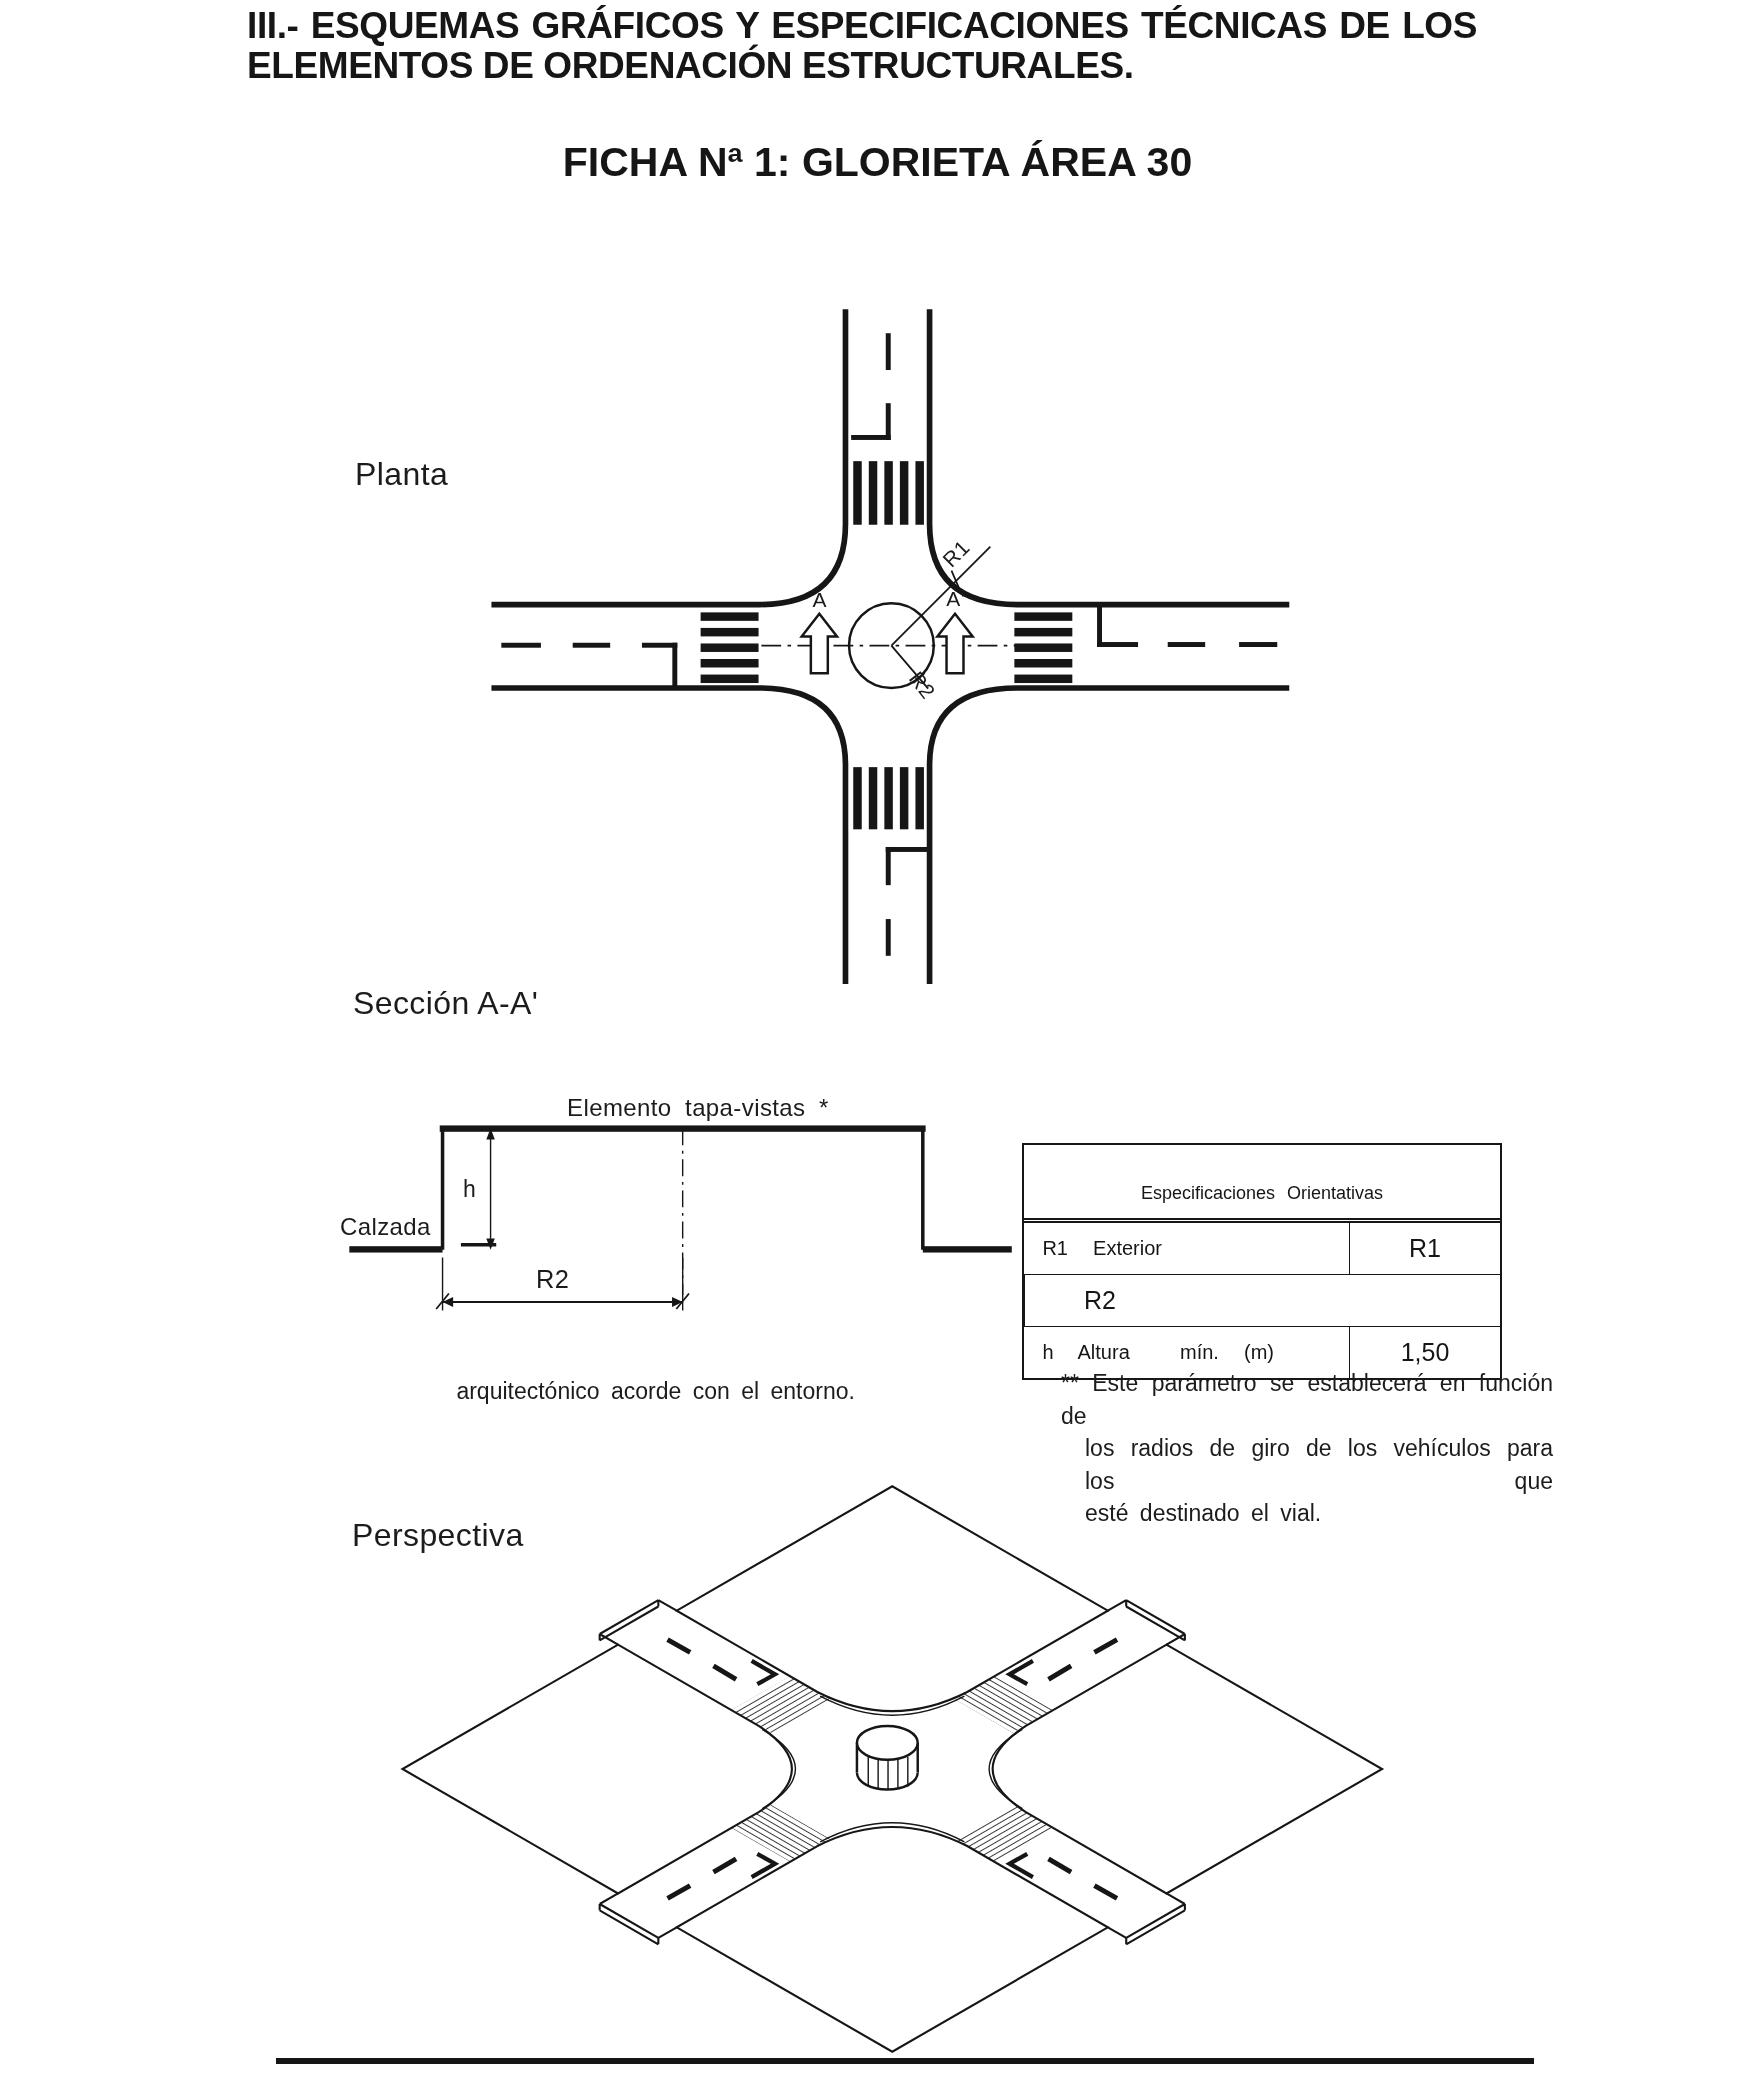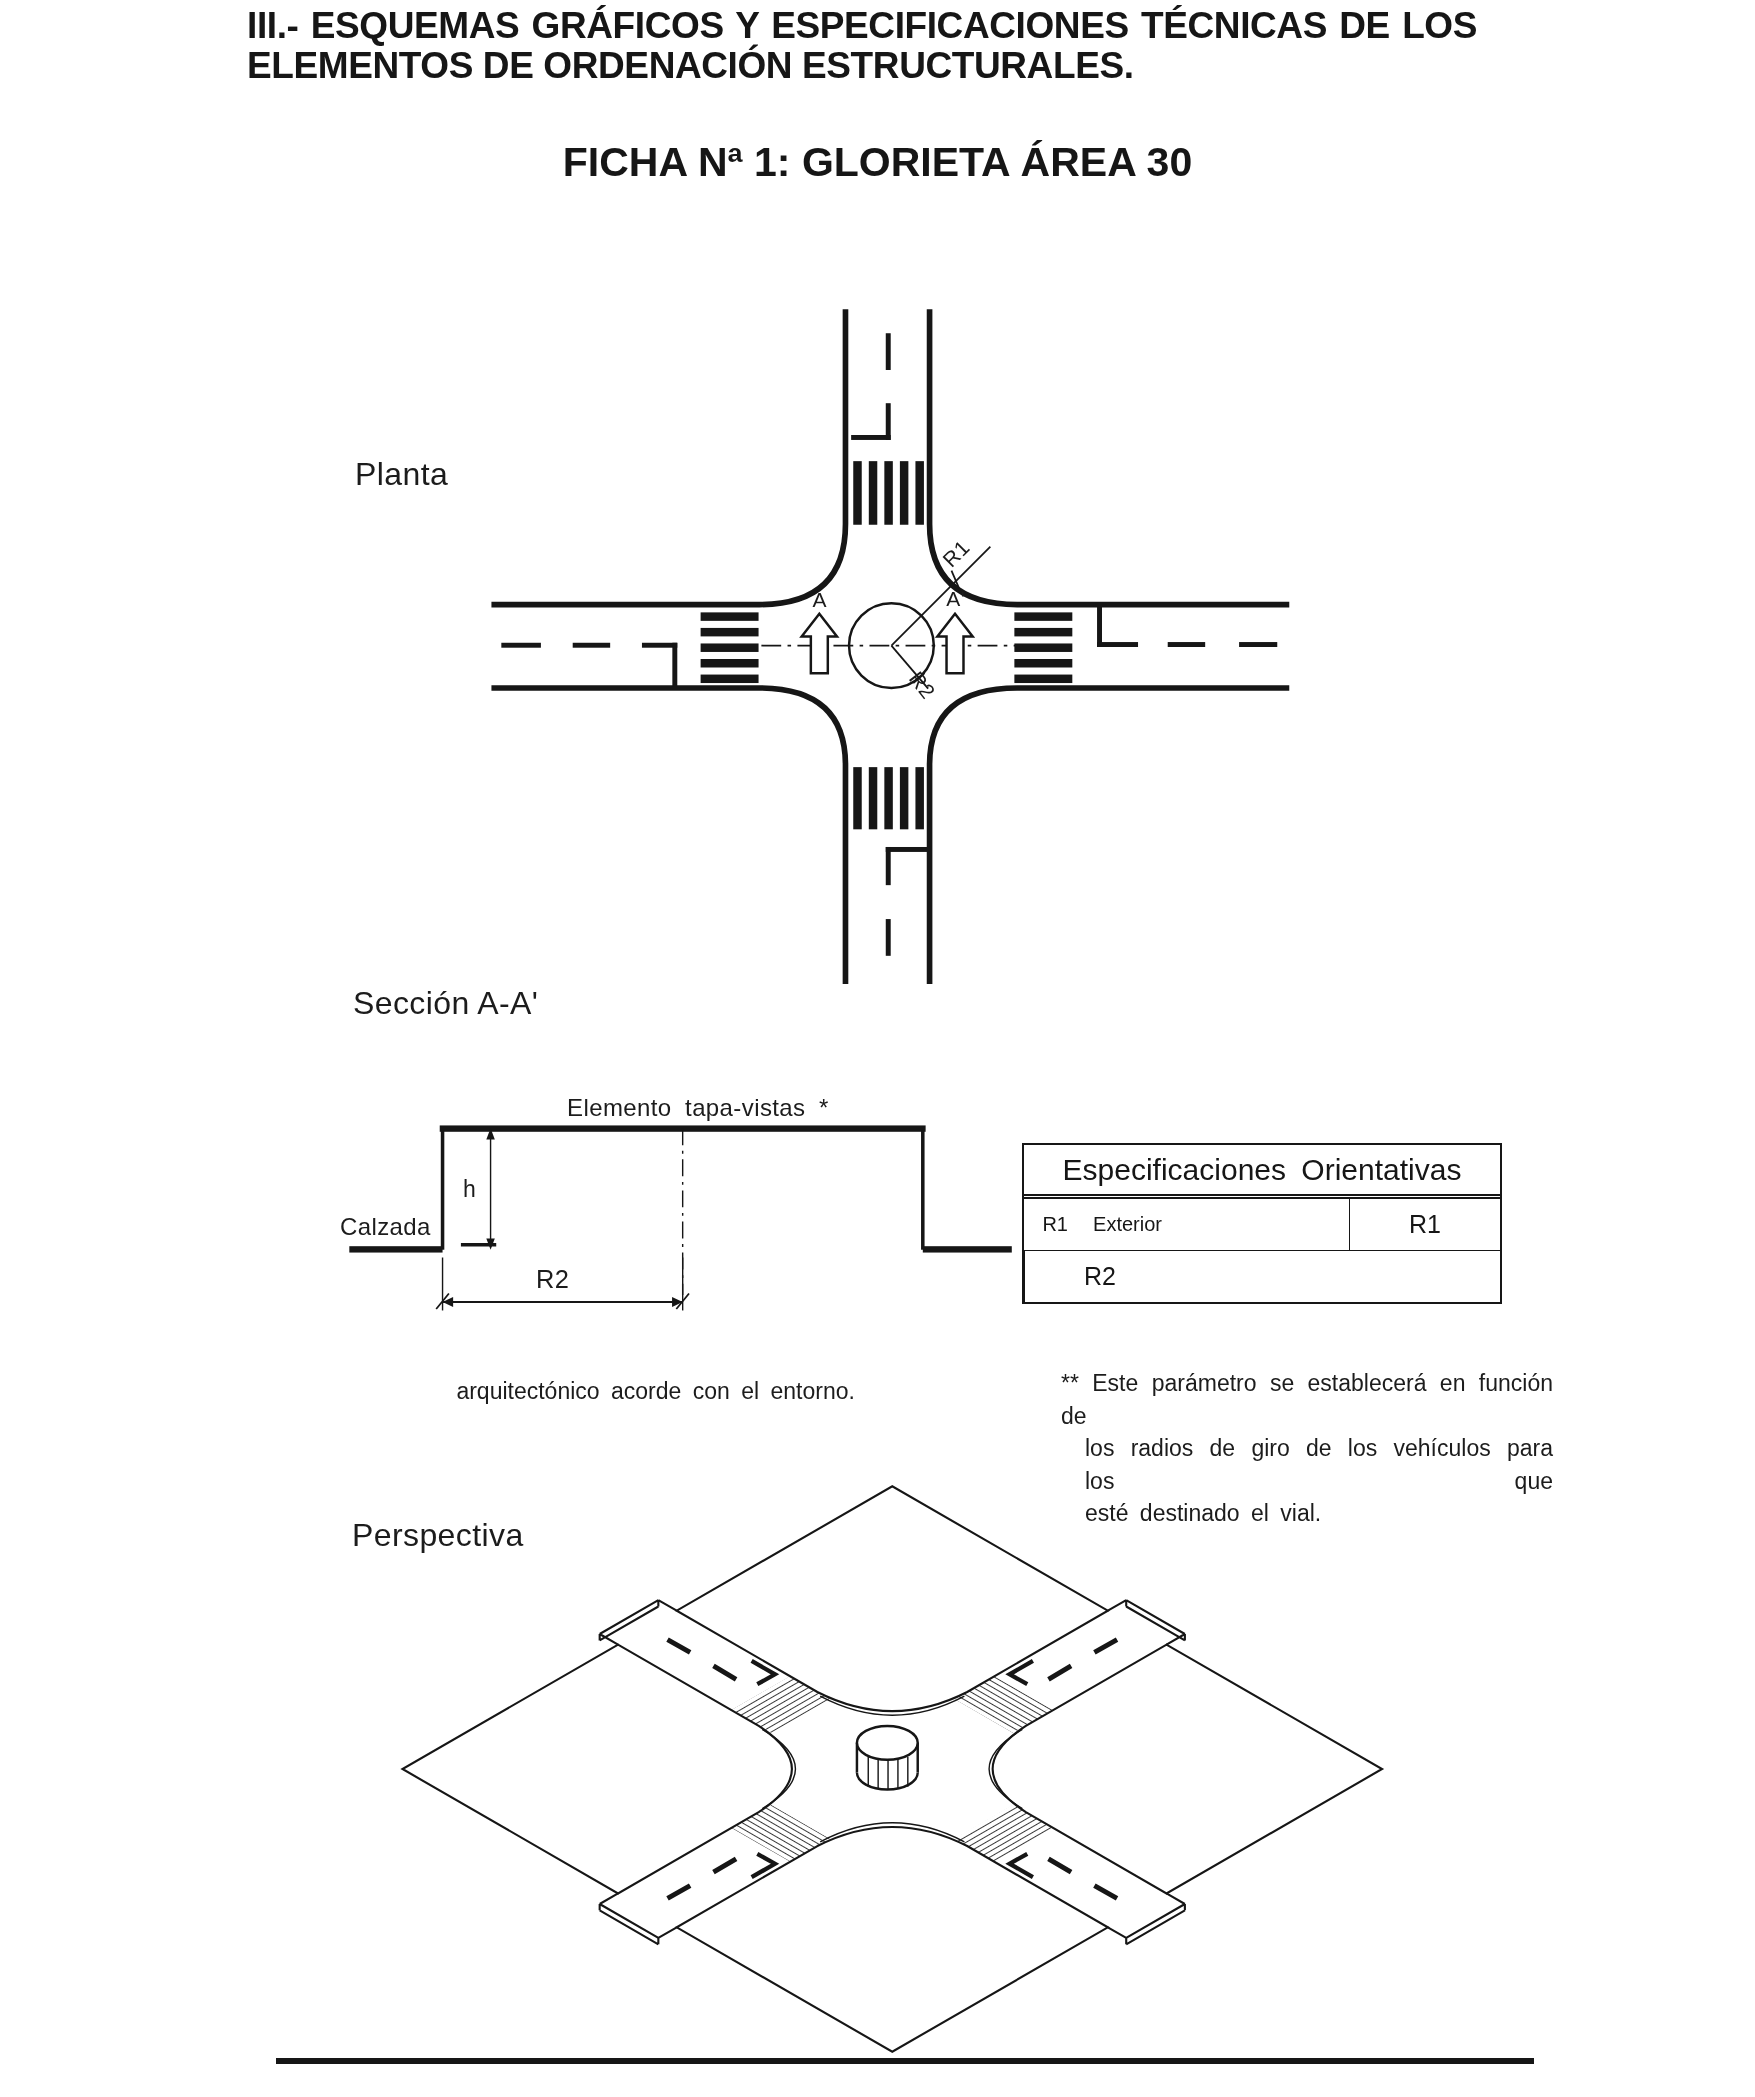--- a/index.html
+++ b/index.html
@@ -19,21 +19,21 @@
   .lbl-elemento{left:567px;top:1094px;font-size:24px;word-spacing:6.4px;white-space:nowrap;}
   .lbl-calzada{left:340px;top:1213px;font-size:24px;}
   .lbl-h{left:463px;top:1176px;font-size:23px;}
   .lbl-r2dim{left:536px;top:1265px;font-size:25.4px;}
   .lbl-A{left:807px;top:588px;width:25.4px;text-align:center;font-size:21px;}
   .lbl-A2{left:943px;top:587px;width:25.4px;text-align:center;font-size:21px;}
   .lbl-R1{left:955px;top:548px;font-size:21px;transform:rotate(-45deg);transform-origin:left bottom;}
   .lbl-R2{left:923px;top:667px;font-size:21px;transform:rotate(52deg);transform-origin:left top;}
   
   .spec-table{left:1022px;top:1143px;width:480px;border:2.1px solid #161616;box-sizing:border-box;background:#fff;}
-  .spec-header{height:49px;display:flex;align-items:center;justify-content:center;font-size:30px;word-spacing:7px;border-bottom:5.7px double #161616;}
+  .spec-header{height:49px;display:flex;align-items:center;justify-content:center;font-size:18px;word-spacing:7px;border-bottom:5.7px double #161616;margin-top:24px;}
   .spec-row{display:flex;height:51px;}
   .spec-row + .spec-row{border-top:1.4px solid #161616;}
   .spec-label{flex:1;display:flex;align-items:center;padding-left:18.4px;font-size:20px;word-spacing:7px;white-space:pre;}
   .spec-value{width:150px;border-left:1.4px solid #161616;display:flex;align-items:center;justify-content:center;font-size:25px;}
   
   .foot{font-size:23px;line-height:32.5px;word-spacing:5px;color:#1c1c1c;}
   .foot-star{left:438px;top:1375px;width:475px;}
   .foot-star .ind{padding-left:18.4px;}
   .foot-2star{left:1013px;top:1367px;width:492px;margin-left:48px;}
   .foot-2star .ind{padding-left:24px;}
@@ -154,20 +154,24 @@
   </div>
 
   <div class="abs spec-table">
     <div class="spec-header">Especificaciones Orientativas</div>
     <div class="spec-row">
       <div class="spec-label">R1  Exterior</div>
       <div class="spec-value">R1</div>
     </div>
     <div class="spec-row">
       <div class="spec-value">R2</div>
+    </div>
+    <div class="spec-row">
+      <div class="spec-label">h  Altura    mín.  (m)</div>
+      <div class="spec-value">1,50</div>
     </div>
   </div>
 
   <div class="abs foot foot-2star">
     <div class="jline">** Este parámetro se establecerá en función de</div>
     <div class="jline ind">los radios de giro de los vehículos para los que</div>
     <div class="ind">esté destinado el vial.</div>
   </div>
 
   <div class="abs cad lbl-big lbl-perspectiva">Perspectiva</div>

